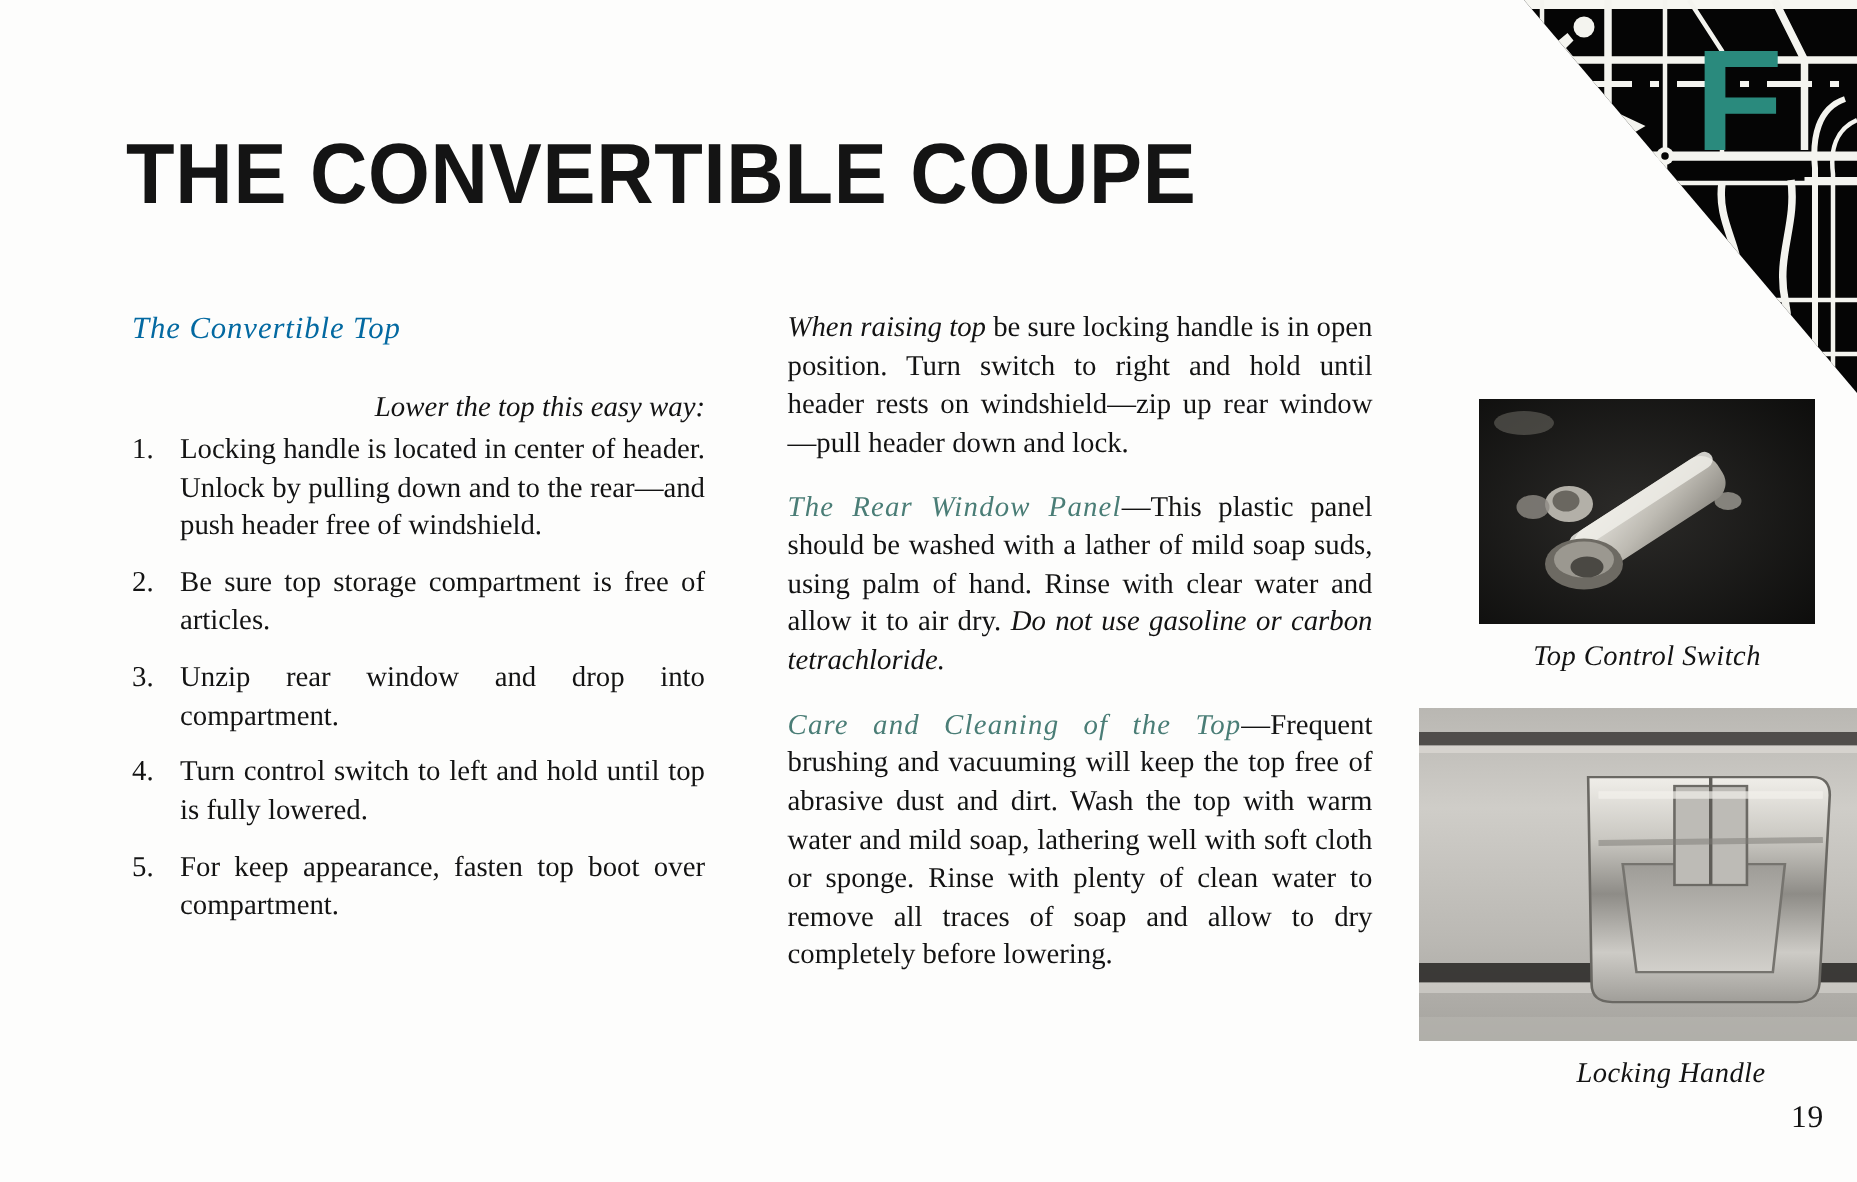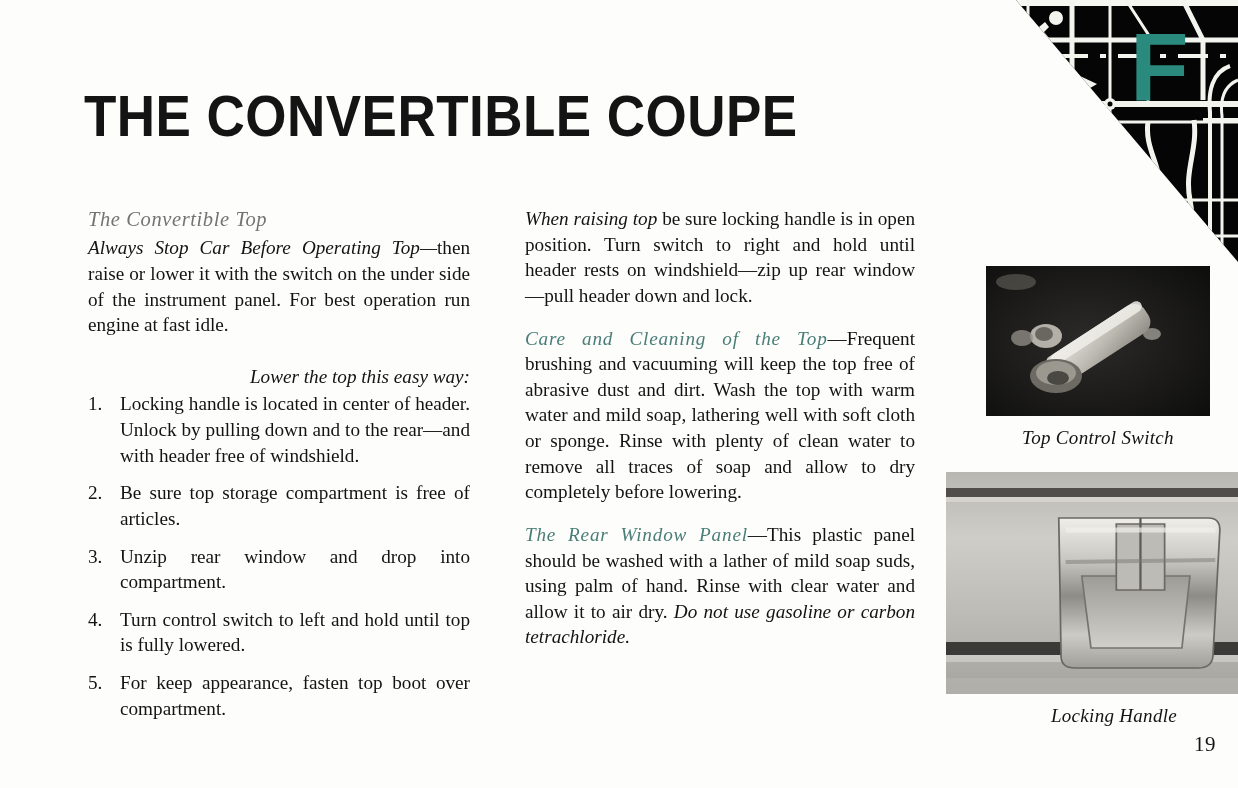--- a/index.html
+++ b/index.html
@@ -54,21 +54,21 @@
     font-size: 19.2px;
     line-height: 1.335;
     text-align: justify;
     color: #131313;
   }
   .col-left  { left: 88px;  width: 382px; }
   .col-right { left: 525px; width: 390px; }
 
   .section-heading {
     font-style: italic;
-    color: #737373;
+    color: #0369a1;
     font-size: 20.5px;
     letter-spacing: 0.6px;
     margin: 0 0 2px 0;
     text-align: left;
   }
 
   .run-in-heading {
     font-style: italic;
     color: #4a7d76;
     letter-spacing: 0.8px;
@@ -207,40 +207,39 @@
       </g>
     </svg>
   </div>
 
   <h1 class="page-title">THE CONVERTIBLE COUPE</h1>
 
   <div class="col col-left">
 
     <div class="section-heading">The Convertible Top</div>
 
-    <p class="para"><span class="lead-italic">Always Stop Car Before Operating Top—</span><span>then raise or lower it with the switch on the under side of the instrument panel. For best operation run engine at fast idle.</span></p>
 
     <p class="list-intro">Lower the top this easy way:</p>
 
     <ol class="steps">
-      <li>Locking handle is located in center of header. Unlock by pulling down and to the rear—and with header free of windshield.</li>
+      <li>Locking handle is located in center of header. Unlock by pulling down and to the rear—and push header free of windshield.</li>
       <li>Be sure top storage compartment is free of articles.</li>
       <li>Unzip rear window and drop into compartment.</li>
       <li>Turn control switch to left and hold until top is fully lowered.</li>
       <li>For keep appearance, fasten top boot over compartment.</li>
     </ol>
   </div>
 
   <div class="col col-right">
 
     <p class="para"><span class="lead-italic">When raising top</span><span> be sure locking handle is in open position. Turn switch to right and hold until header rests on windshield—zip up rear window—pull header down and lock.</span></p>
 
+    <p class="para"><span class="run-in-heading">The Rear Window Panel</span><span>—This plastic panel should be washed with a lather of mild soap suds, using palm of hand. Rinse with clear water and allow it to air dry. </span><span class="lead-italic">Do not use gasoline or carbon tetrachloride.</span></p>
+
     <p class="para"><span class="run-in-heading">Care and Cleaning of the Top</span><span>—Frequent brushing and vacuuming will keep the top free of abrasive dust and dirt. Wash the top with warm water and mild soap, lathering well with soft cloth or sponge. Rinse with plenty of clean water to remove all traces of soap and allow to dry completely before lowering.</span></p>
-
-    <p class="para"><span class="run-in-heading">The Rear Window Panel</span><span>—This plastic panel should be washed with a lather of mild soap suds, using palm of hand. Rinse with clear water and allow it to air dry. </span><span class="lead-italic">Do not use gasoline or carbon tetrachloride.</span></p>
   </div>
 
   <div class="figure fig-switch">
     <div class="photo photo-switch">
       <svg width="100%" height="100%" viewBox="0 0 224 150" preserveAspectRatio="none" xmlns="http://www.w3.org/2000/svg">
         <defs>
           <linearGradient id="leverG" x1="0" y1="0" x2="1" y2="1">
             <stop offset="0%" stop-color="#e8e6e0"></stop>
             <stop offset="55%" stop-color="#bdbab2"></stop>
             <stop offset="100%" stop-color="#8d8a83"></stop>

